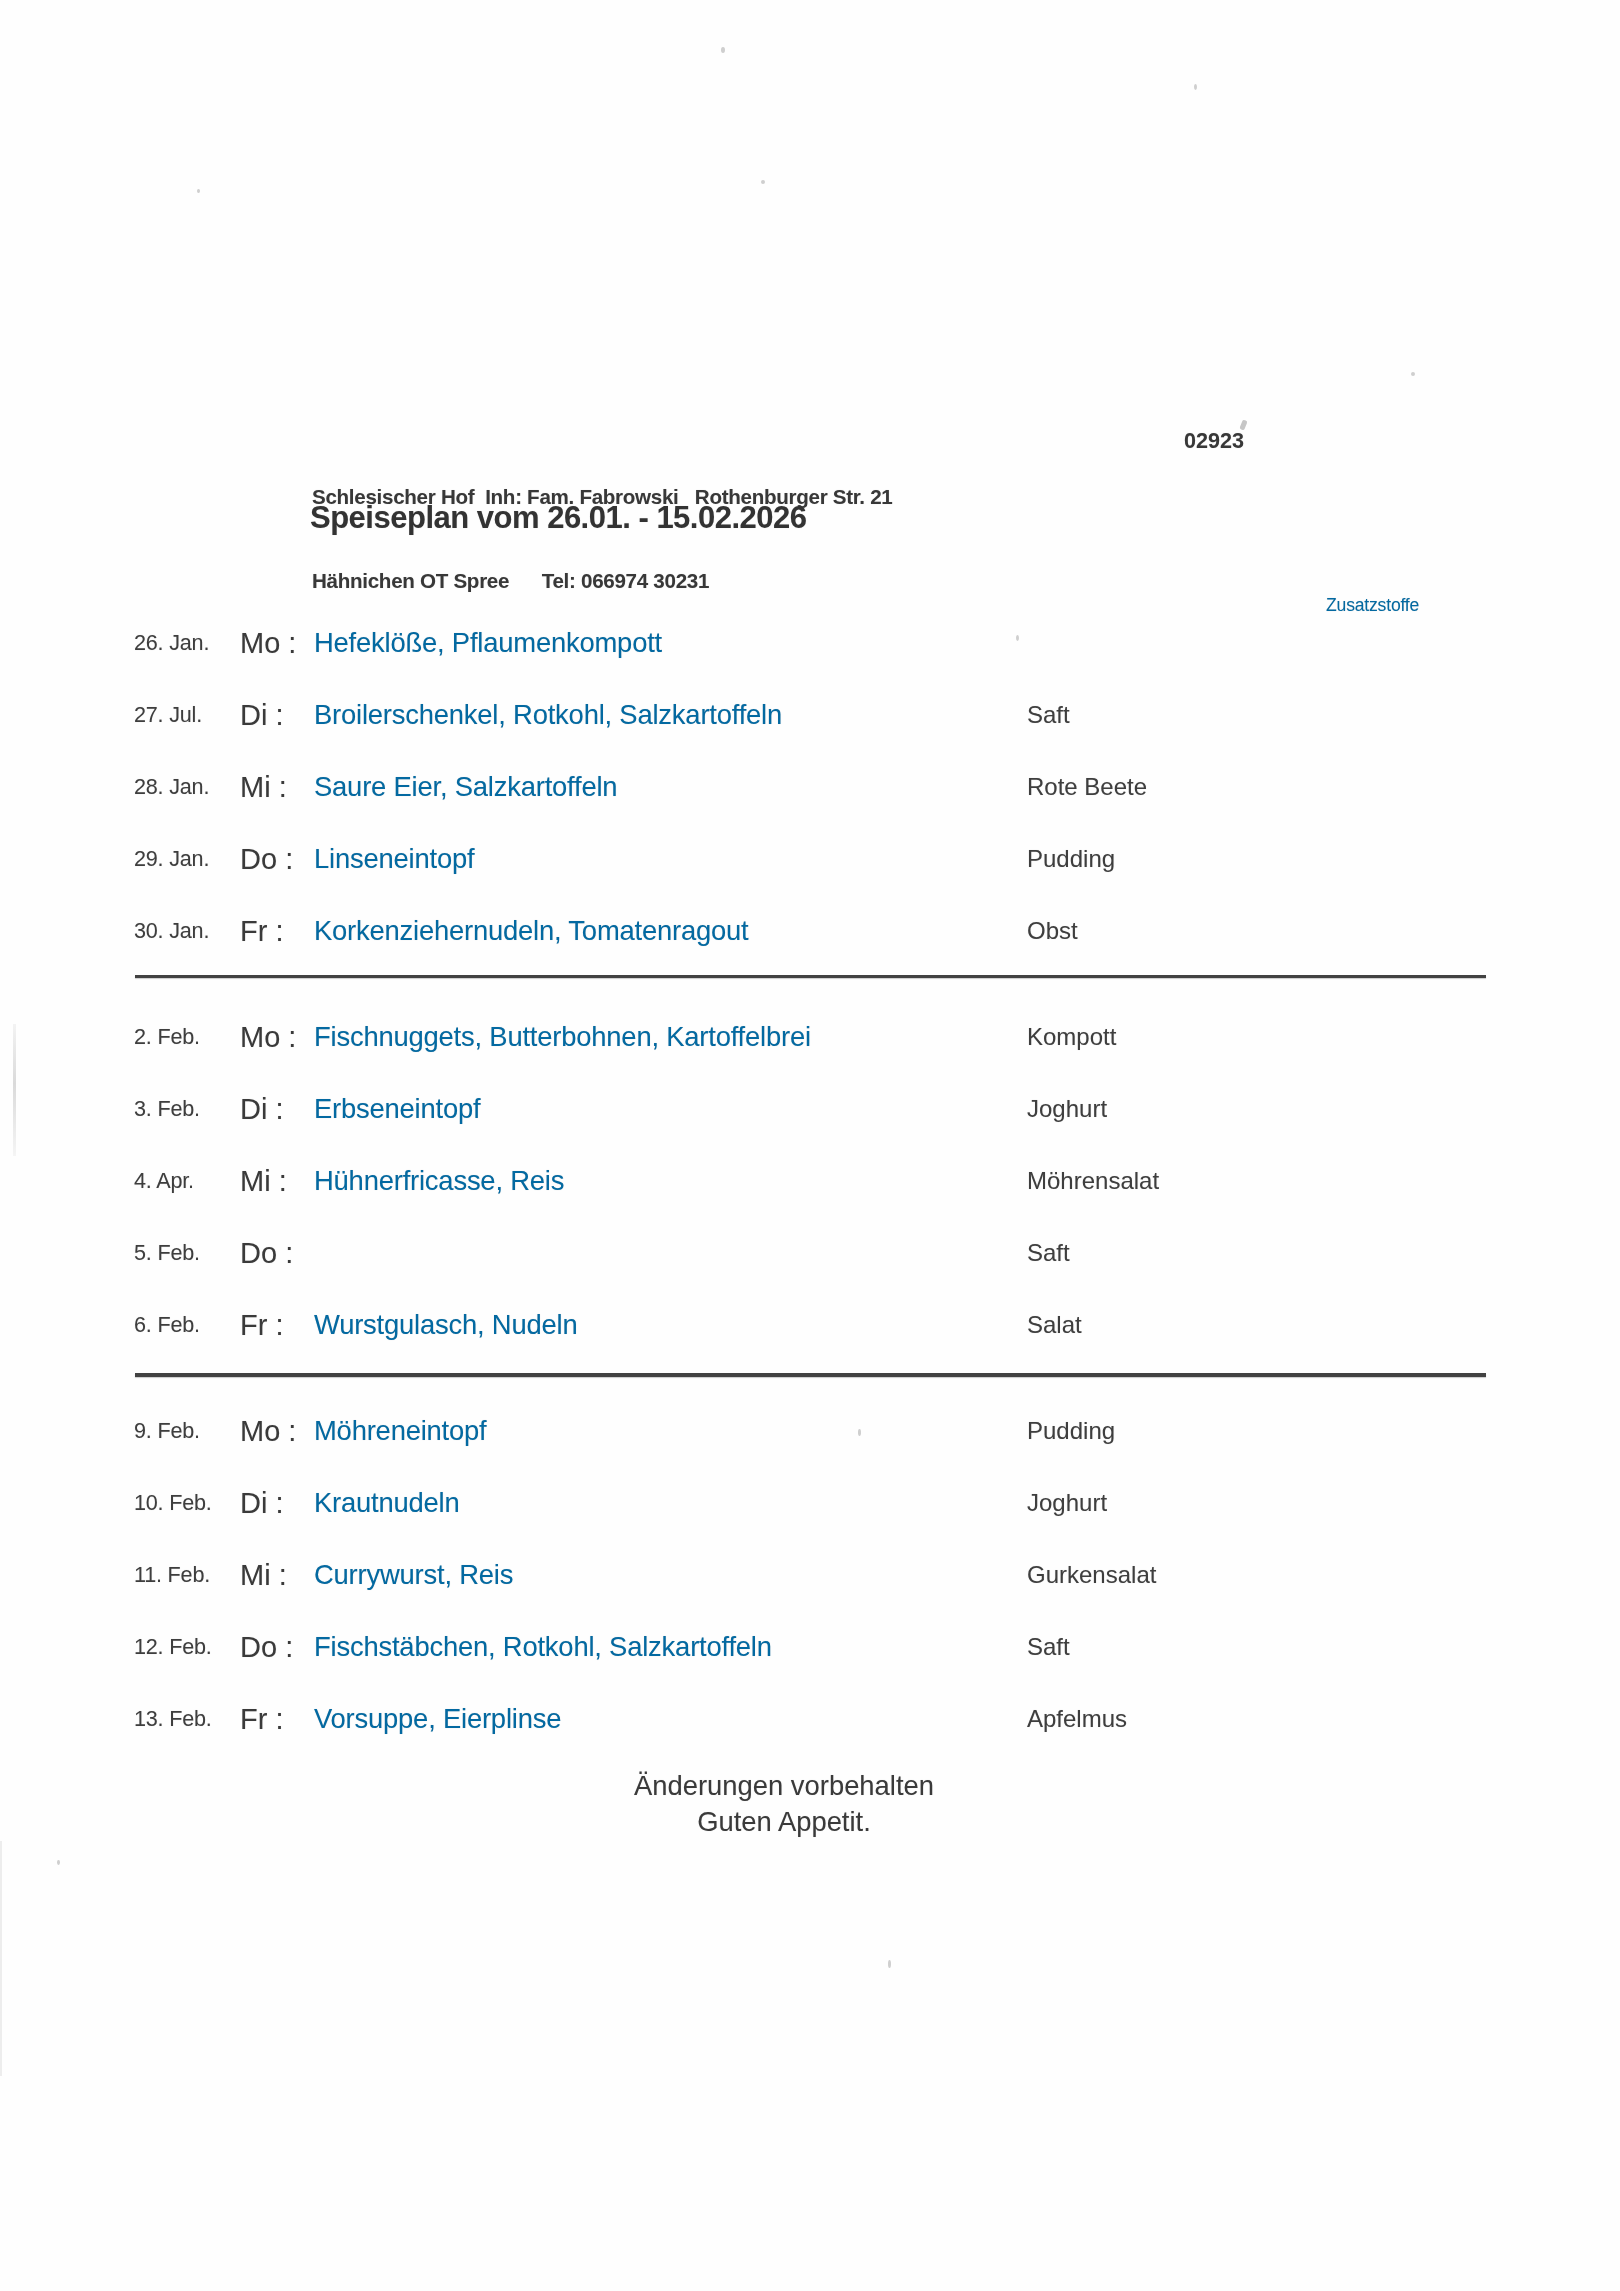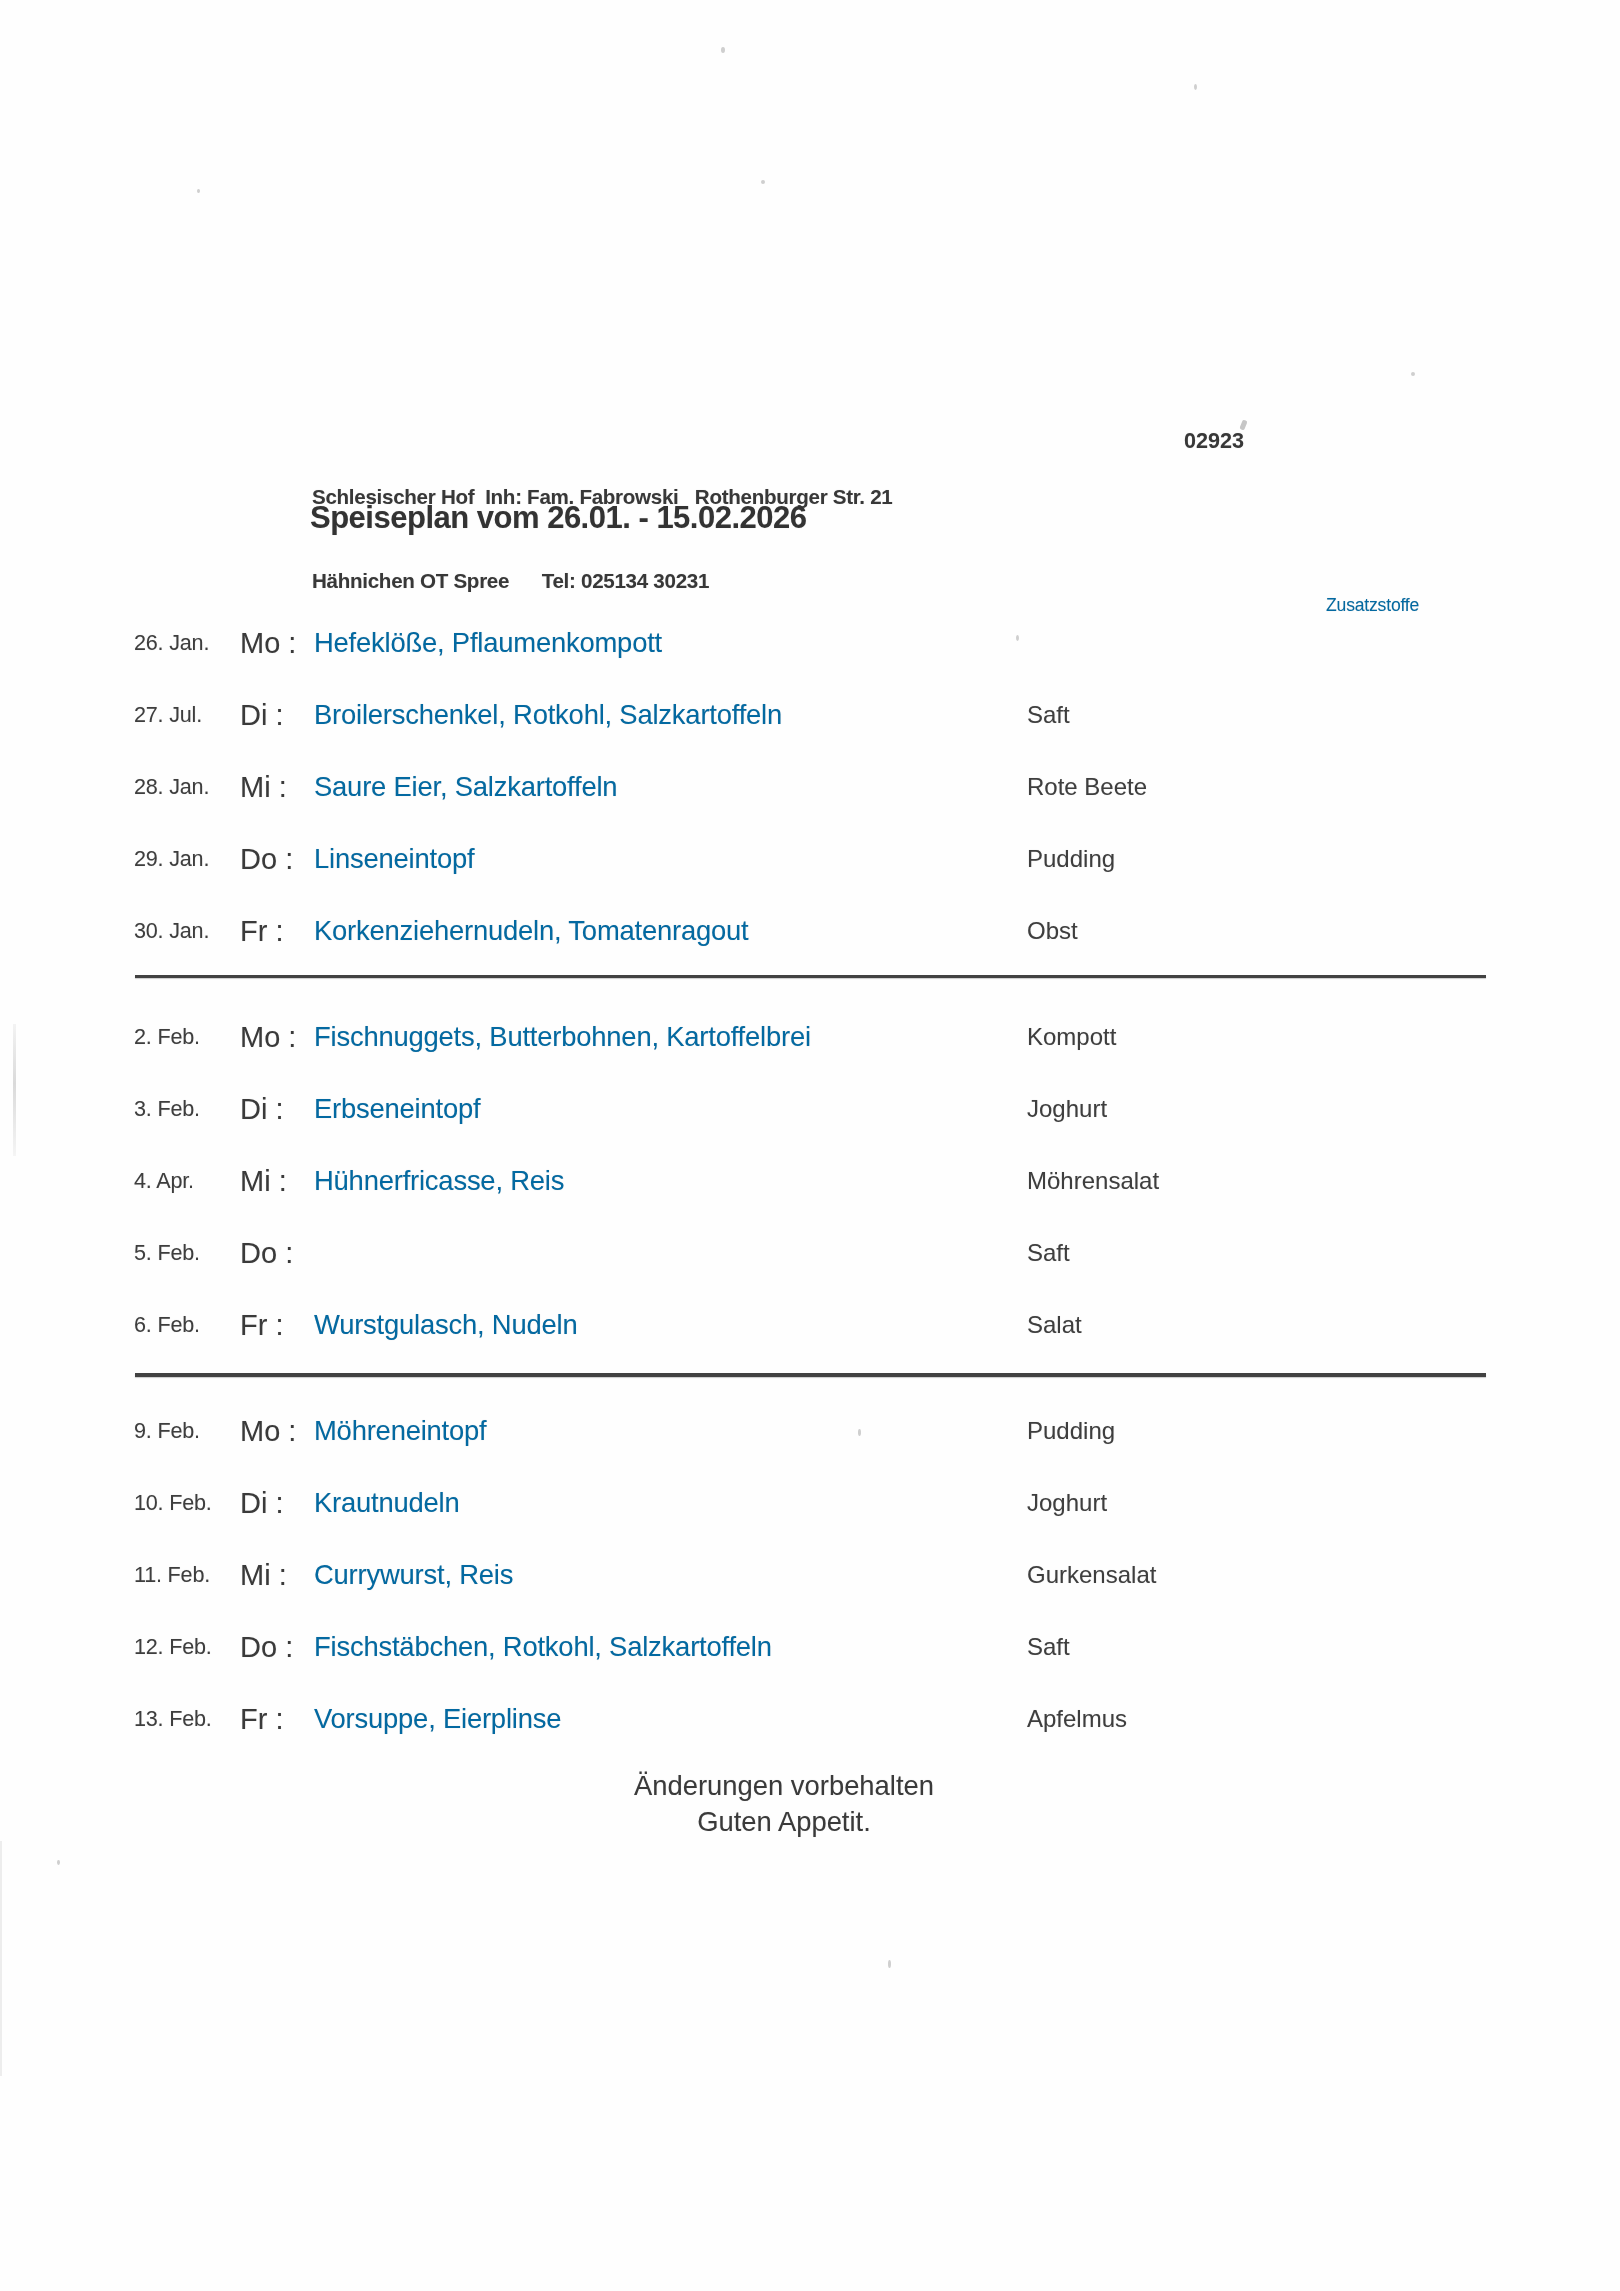--- a/index.html
+++ b/index.html
@@ -162,21 +162,21 @@
     pointer-events: none;
   }
 </style>
 </head>
 <body>
 
 <div class="sheet">
 
   <div class="letterhead">
     <div>Schlesischer Hof  Inh: Fam. Fabrowski   Rothenburger Str. 21</div>
-    <div>Hähnichen OT Spree      Tel: 025134 30231</div>
+    <div>Hähnichen OT Spree      Tel: 066974 30231</div>
   </div>
 
   <div class="postal">02923</div>
 
   <h1 class="title">Speiseplan vom 26.01. - 15.02.2026</h1>
 
   <div class="additives">Zusatzstoffe</div>
 
   <div class="weeks">
       <div class="week week-0">

